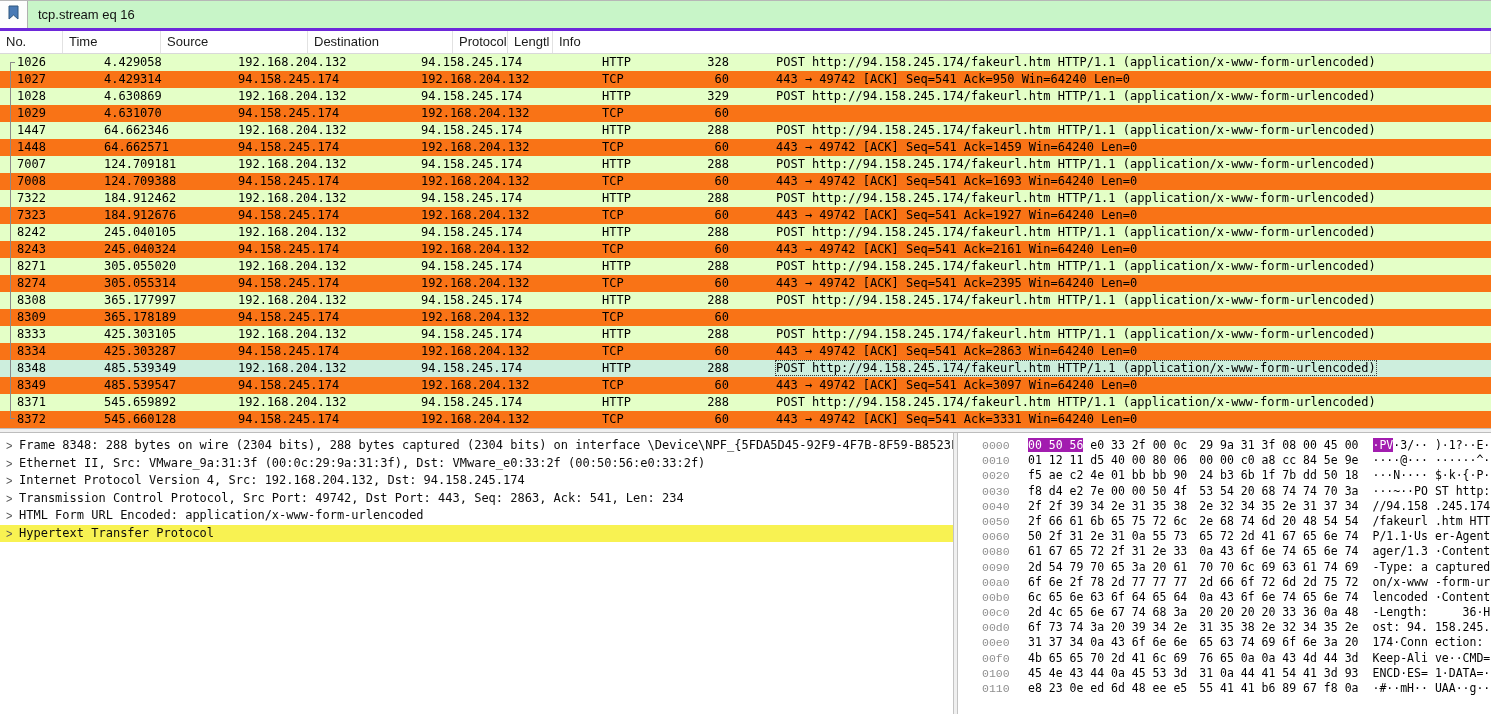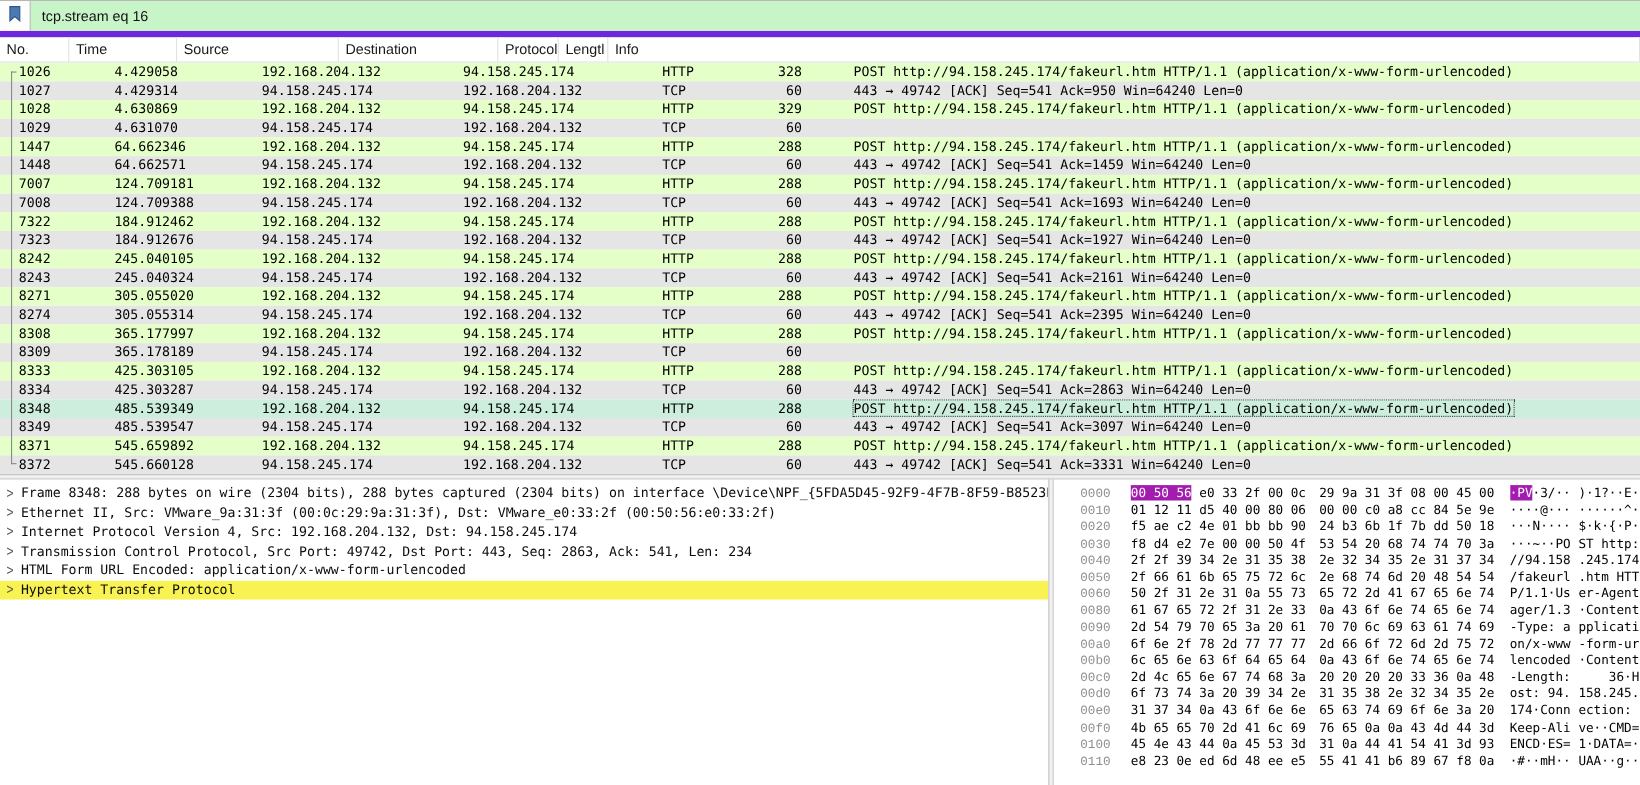--- a/index.html
+++ b/index.html
@@ -1,36 +1,36 @@
 <!DOCTYPE html>
 <html><head>
 <meta charset="utf-8">
 <style>
   html,body{margin:0;padding:0;background:#ffffff;}
   .app{width:1491px;height:714px;position:relative;overflow:hidden;background:#fff;
        font-family:"DejaVu Sans Mono","Liberation Mono",monospace;}
   
-  .filter-bar{height:27px;border-top:1px solid #b7b7b7;border-bottom:6px solid #6d28d9;
+  .filter-bar{height:27px;border-top:1px solid #b7b7b7;border-bottom:3px solid #6d28d9;
               background:#f0f0f0;display:flex;align-items:stretch;}
   .bookmark-btn{width:27px;background:#fdfdfd;border-right:1px solid #b0b0b0;
                 display:flex;align-items:center;justify-content:center;cursor:pointer;}
   .filter-input{flex:1;background:#c8f5c8;display:flex;align-items:center;
                 padding-left:10px;font-family:"Liberation Sans",sans-serif;
                 font-size:13px;color:#111;}
   
   .header-row{height:22px;display:grid;grid-template-columns:63px 98px 147px 145px 55px 45px 1fr;
               background:#ffffff;border-bottom:1px solid #d9d9d9;
               font-family:"Liberation Sans",sans-serif;font-size:13px;color:#1a1a1a;}
   .hcell{border-right:1px solid #e2e2e2;padding-left:6px;line-height:22px;white-space:nowrap;overflow:hidden;}
   
   .packet-list{height:374px;position:relative;overflow:hidden;background:#fff;}
   .prow{display:grid;grid-template-columns:63px 98px 147px 145px 55px 45px 1fr;
         height:17px;line-height:17px;font-size:12px;color:#000;white-space:nowrap;cursor:default;gap:36px;}
   .prow.http{background:#e4ffc7;}
-  .prow.tcp{background:#e5e5e5;}
+  .prow.tcp{background:#f97316;}
   .prow.sel{background:#cdeedd;}
   .c-no{text-align:right;padding-right:17px;}
   .c-pad{padding-left:5px;}
   .c-len{text-align:right;padding-right:4px;}
   .c-info{padding-left:7px;overflow:hidden;}
   .prow.sel .c-info .itxt{outline:1px dotted #3a3a3a;outline-offset:0px;}
   .rail{position:absolute;left:10px;top:8px;width:1px;background:#8a8a8a;}
   .rail:before,.rail:after{content:"";position:absolute;left:0;width:5px;height:1px;background:#8a8a8a;}
   .rail:before{top:0;} .rail:after{bottom:0;}
   
@@ -292,21 +292,21 @@
     <div class="vsplit"></div>
     <div class="hex-pane" id="hexPane">
         <div class="hrow"><span class="hoff">0000</span><span class="hx"><span class="hsel">00 50 56</span> e0 33 2f 00 0c</span><span class="hx">29 9a 31 3f 08 00 45 00</span><span class="ha"><span class="hsel">·PV</span>·3/··</span><span class="ha">)·1?··E·</span></div>
         <div class="hrow"><span class="hoff">0010</span><span class="hx">01 12 11 d5 40 00 80 06</span><span class="hx">00 00 c0 a8 cc 84 5e 9e</span><span class="ha">····@···</span><span class="ha">······^·</span></div>
         <div class="hrow"><span class="hoff">0020</span><span class="hx">f5 ae c2 4e 01 bb bb 90</span><span class="hx">24 b3 6b 1f 7b dd 50 18</span><span class="ha">···N····</span><span class="ha">$·k·{·P·</span></div>
         <div class="hrow"><span class="hoff">0030</span><span class="hx">f8 d4 e2 7e 00 00 50 4f</span><span class="hx">53 54 20 68 74 74 70 3a</span><span class="ha">···~··PO</span><span class="ha">ST http:</span></div>
         <div class="hrow"><span class="hoff">0040</span><span class="hx">2f 2f 39 34 2e 31 35 38</span><span class="hx">2e 32 34 35 2e 31 37 34</span><span class="ha">//94.158</span><span class="ha">.245.174</span></div>
         <div class="hrow"><span class="hoff">0050</span><span class="hx">2f 66 61 6b 65 75 72 6c</span><span class="hx">2e 68 74 6d 20 48 54 54</span><span class="ha">/fakeurl</span><span class="ha">.htm HTT</span></div>
         <div class="hrow"><span class="hoff">0060</span><span class="hx">50 2f 31 2e 31 0a 55 73</span><span class="hx">65 72 2d 41 67 65 6e 74</span><span class="ha">P/1.1·Us</span><span class="ha">er-Agent</span></div>
         <div class="hrow"><span class="hoff">0080</span><span class="hx">61 67 65 72 2f 31 2e 33</span><span class="hx">0a 43 6f 6e 74 65 6e 74</span><span class="ha">ager/1.3</span><span class="ha">·Content</span></div>
-        <div class="hrow"><span class="hoff">0090</span><span class="hx">2d 54 79 70 65 3a 20 61</span><span class="hx">70 70 6c 69 63 61 74 69</span><span class="ha">-Type: a</span><span class="ha">pplicati</span></div>
+        <div class="hrow"><span class="hoff">0090</span><span class="hx">2d 54 79 70 65 3a 20 61</span><span class="hx">70 70 6c 69 63 61 74 69</span><span class="ha">-Type: a</span><span class="ha">captured</span></div>
         <div class="hrow"><span class="hoff">00a0</span><span class="hx">6f 6e 2f 78 2d 77 77 77</span><span class="hx">2d 66 6f 72 6d 2d 75 72</span><span class="ha">on/x-www</span><span class="ha">-form-ur</span></div>
         <div class="hrow"><span class="hoff">00b0</span><span class="hx">6c 65 6e 63 6f 64 65 64</span><span class="hx">0a 43 6f 6e 74 65 6e 74</span><span class="ha">lencoded</span><span class="ha">·Content</span></div>
         <div class="hrow"><span class="hoff">00c0</span><span class="hx">2d 4c 65 6e 67 74 68 3a</span><span class="hx">20 20 20 20 33 36 0a 48</span><span class="ha">-Length:</span><span class="ha">    36·H</span></div>
         <div class="hrow"><span class="hoff">00d0</span><span class="hx">6f 73 74 3a 20 39 34 2e</span><span class="hx">31 35 38 2e 32 34 35 2e</span><span class="ha">ost: 94.</span><span class="ha">158.245.</span></div>
         <div class="hrow"><span class="hoff">00e0</span><span class="hx">31 37 34 0a 43 6f 6e 6e</span><span class="hx">65 63 74 69 6f 6e 3a 20</span><span class="ha">174·Conn</span><span class="ha">ection: </span></div>
         <div class="hrow"><span class="hoff">00f0</span><span class="hx">4b 65 65 70 2d 41 6c 69</span><span class="hx">76 65 0a 0a 43 4d 44 3d</span><span class="ha">Keep-Ali</span><span class="ha">ve··CMD=</span></div>
         <div class="hrow"><span class="hoff">0100</span><span class="hx">45 4e 43 44 0a 45 53 3d</span><span class="hx">31 0a 44 41 54 41 3d 93</span><span class="ha">ENCD·ES=</span><span class="ha">1·DATA=·</span></div>
         <div class="hrow"><span class="hoff">0110</span><span class="hx">e8 23 0e ed 6d 48 ee e5</span><span class="hx">55 41 41 b6 89 67 f8 0a</span><span class="ha">·#··mH··</span><span class="ha">UAA··g··</span></div>
       </div>
   </div>

